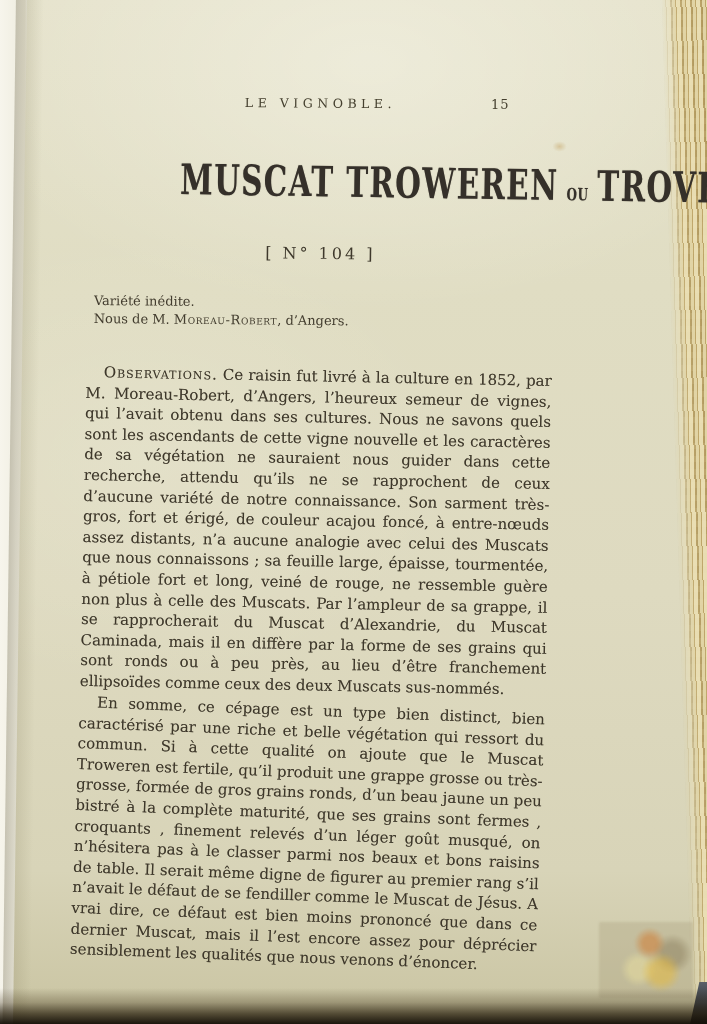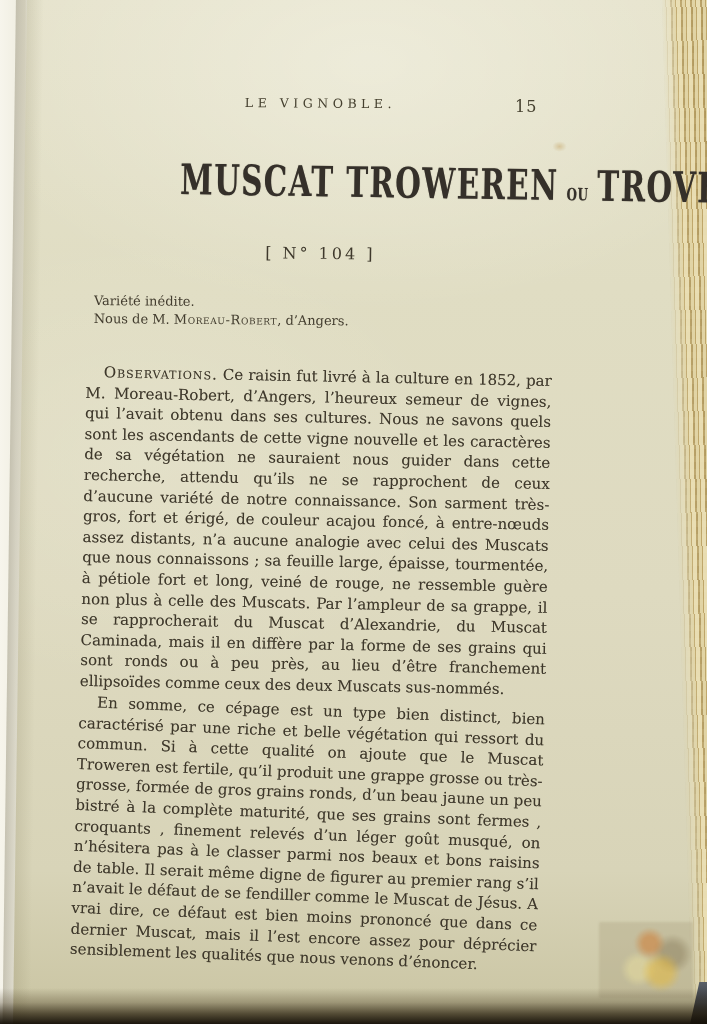--- a/index.html
+++ b/index.html
@@ -78,22 +78,22 @@
 
   
   .textlayer { position: absolute; inset: 0; z-index: 5; color: #3e382c; }
 
   .running-header {
     position: absolute; top: 94px; left: 88px; width: 465px; text-align: center;
     font-size: 12.5px; letter-spacing: 4.5px; color: #45402f;
     transform: rotate(0.4deg); transform-origin: 0 0;
   }
   .page-number {
-    position: absolute; top: 97px; left: 515px;
-    font-size: 16px; letter-spacing: 1px; color: #45402f;
+    position: absolute; top: 97px; left: 491px;
+    font-size: 13px; letter-spacing: 1px; color: #45402f;
   }
 
   .title {
     position: absolute; top: 157px; left: 48px; width: 540px; text-align: center;
     transform: rotate(0.9deg); transform-origin: 0 0;
     white-space: nowrap; color: #35302a;
   }
   .title-scale {
     display: inline-block; transform: scaleX(0.70); transform-origin: 50% 50%;
     font-weight: bold; font-size: 42px; line-height: 1; letter-spacing: 2px;

